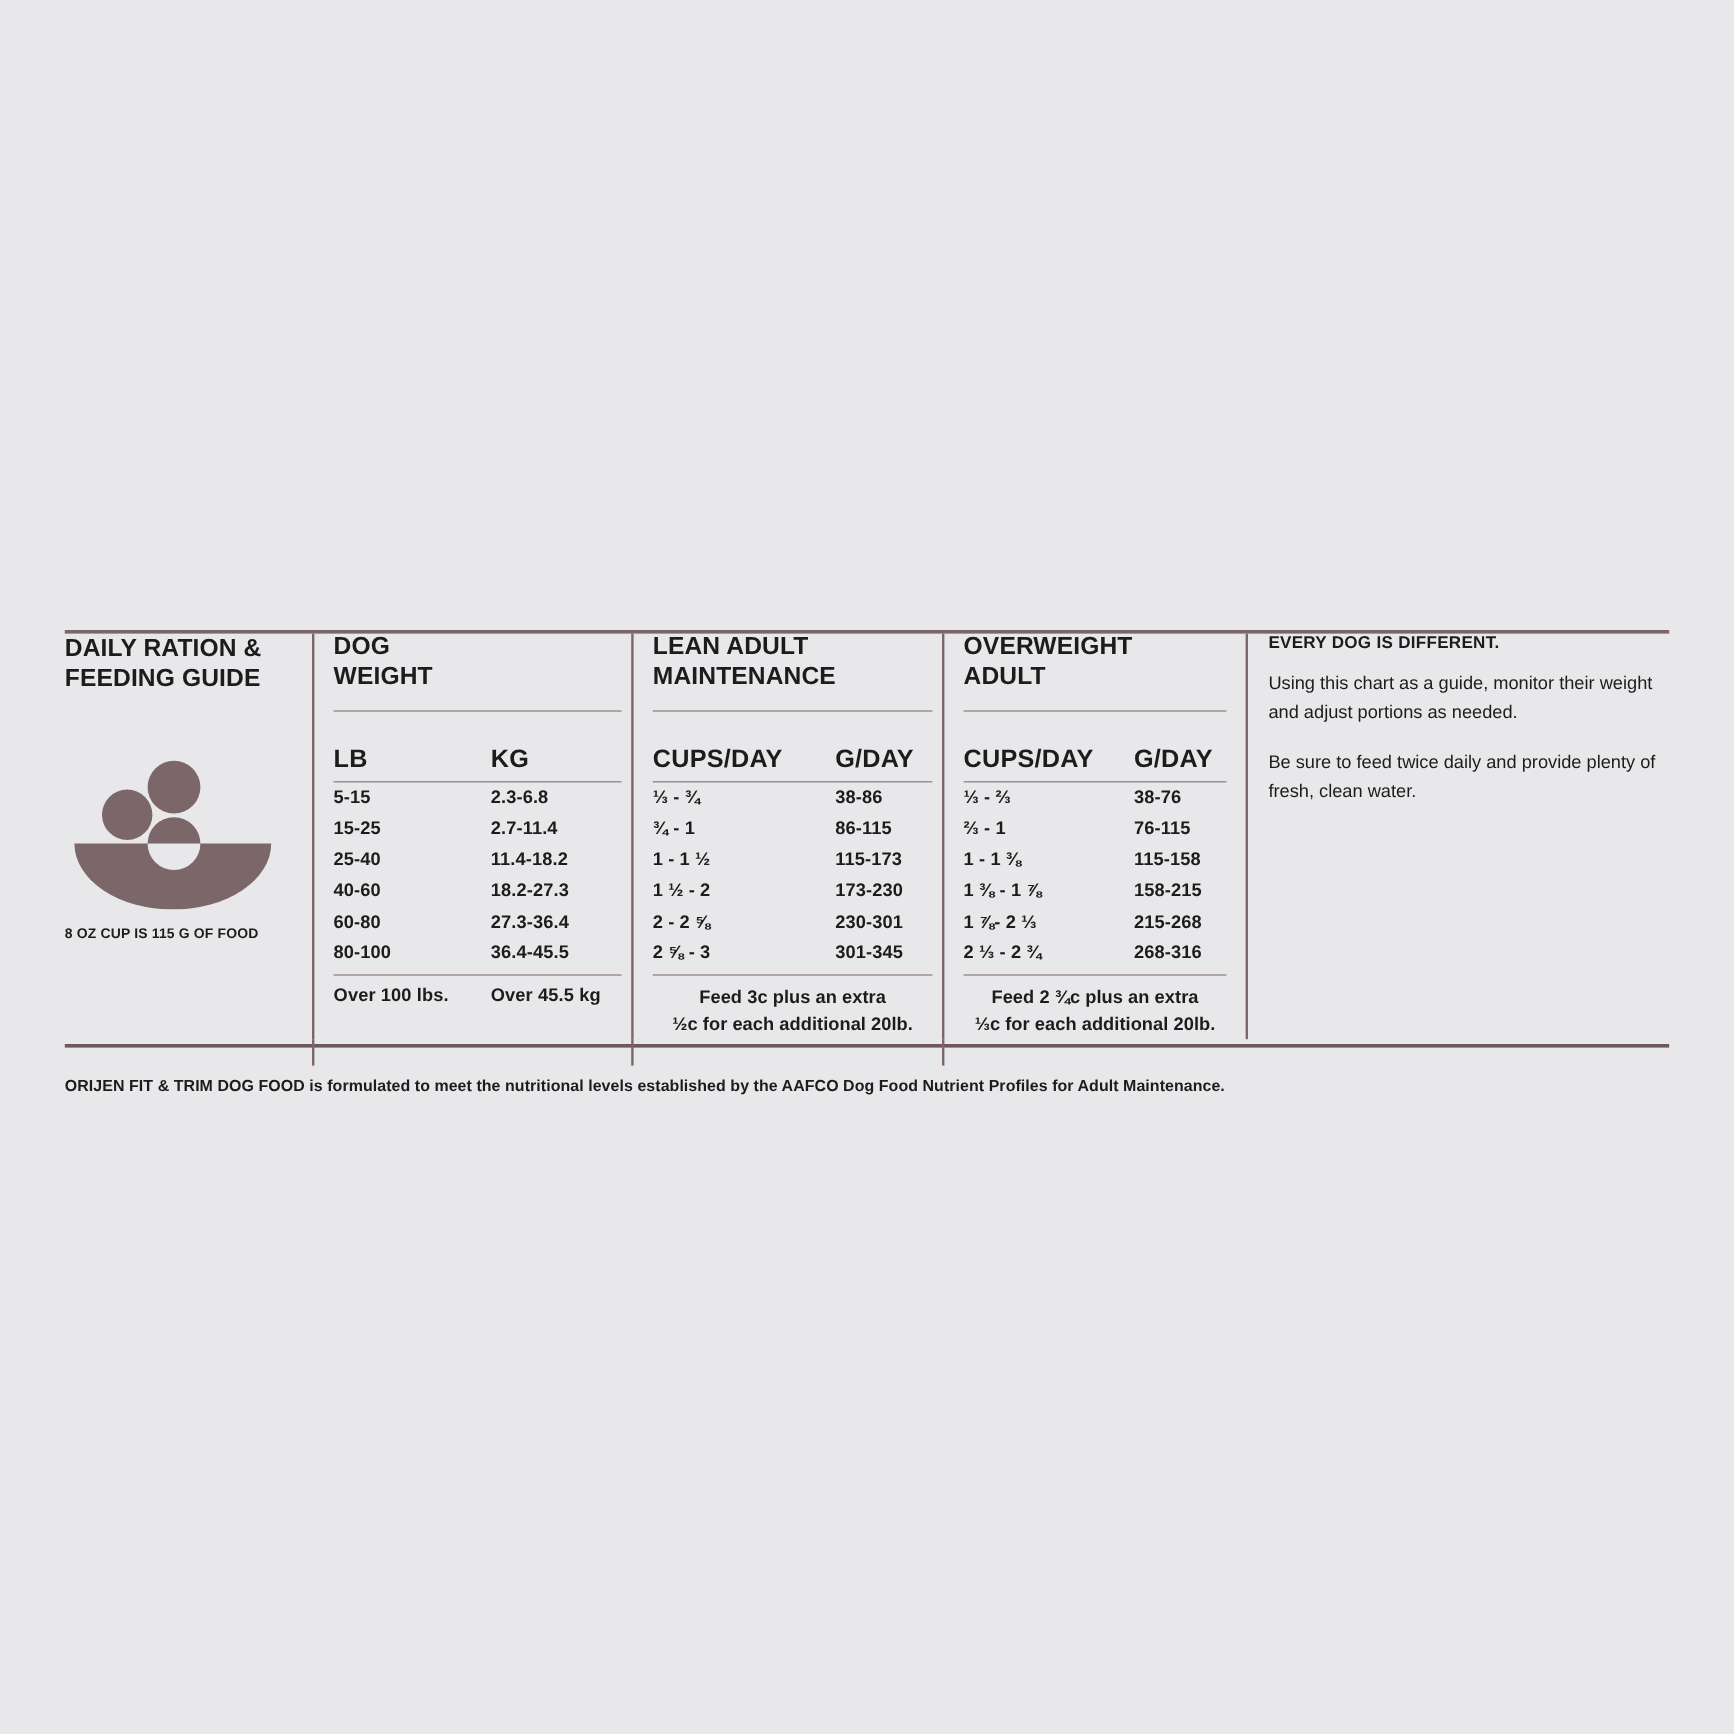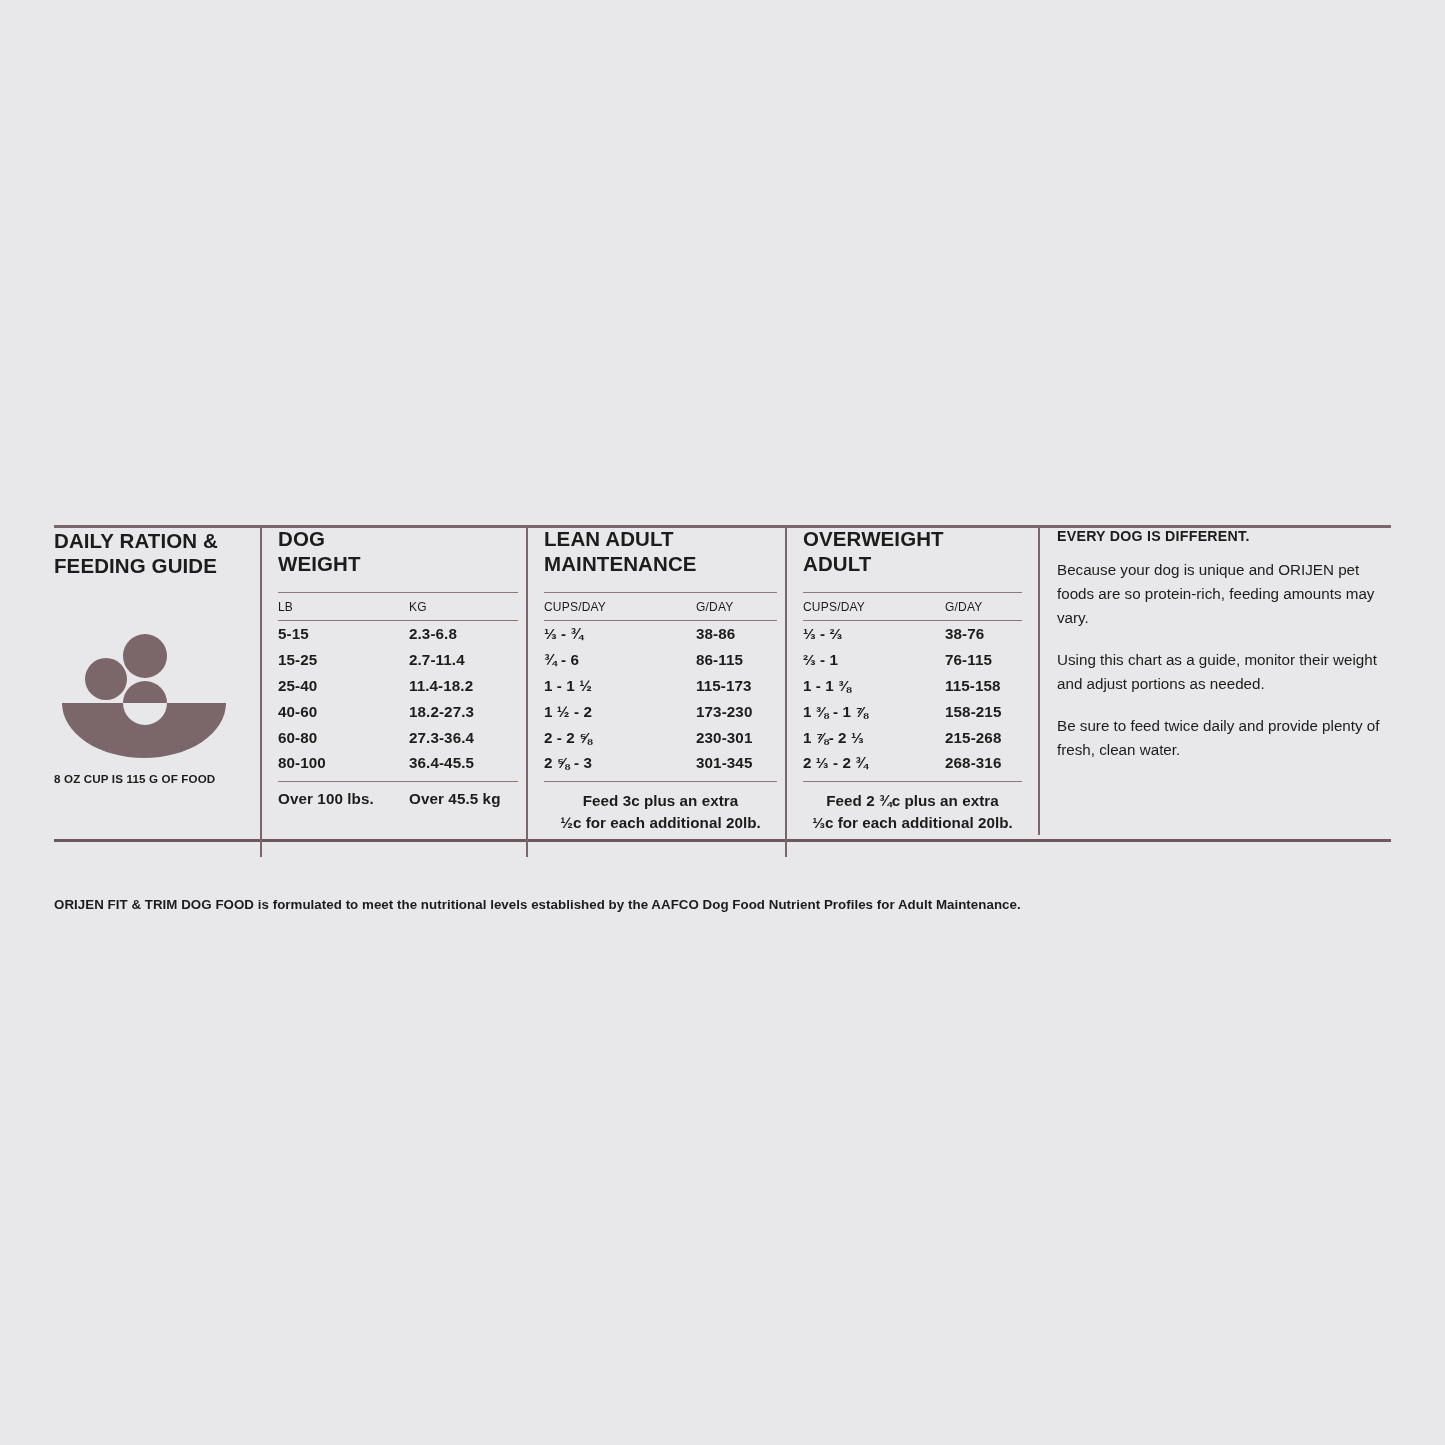--- a/index.html
+++ b/index.html
@@ -99,23 +99,24 @@
   }
 
   .subhead-row {
     display: flex;
     border-top: 1.5px solid #8d787b;
     border-bottom: 1.5px solid #8d787b;
     padding: 7px 0 6px 0;
     margin-top: 8px;
   }
   .subhead-row .cell {
-    font-size: 12px;
-    font-weight: 400;
+    font-size: 21px;
+    font-weight: 700;
     letter-spacing: 0.2px;
+    margin-top: 21px;
   }
 
   .data-rows .drow {
     display: flex;
     padding: 4.4px 0;
   }
   .data-rows .drow .cell {
     font-size: 15.2px;
     font-weight: 700;
     letter-spacing: 0.1px;
@@ -284,21 +285,21 @@
           <div class="cell a">CUPS/DAY</div>
           <div class="cell b">G/DAY</div>
         </div>
 
         <div class="data-rows">
           <div class="drow">
             <div class="cell a">⅓ - ¾</div>
             <div class="cell b">38-86</div>
           </div>
           <div class="drow">
-            <div class="cell a">¾ - 6</div>
+            <div class="cell a">¾ - 1</div>
             <div class="cell b">86-115</div>
           </div>
           <div class="drow">
             <div class="cell a">1 - 1 ½</div>
             <div class="cell b">115-173</div>
           </div>
           <div class="drow">
             <div class="cell a">1 ½ - 2</div>
             <div class="cell b">173-230</div>
           </div>
@@ -358,21 +359,20 @@
         <div class="footrow center">
           <div class="fnote" style="white-space:pre-line">Feed 2 ¾c plus an extra
 ⅓c for each additional 20lb.</div>
         </div>
       </div>
 
     </div>
 
     <div class="copy-col">
       <div class="copy-head">EVERY DOG IS DIFFERENT.</div>
-      <div class="copy-p">Because your dog is unique and ORIJEN pet foods are so protein-rich, feeding amounts may vary.</div>
       <div class="copy-p">Using this chart as a guide, monitor their weight and adjust portions as needed.</div>
       <div class="copy-p">Be sure to feed twice daily and provide plenty of fresh, clean water.</div>
     </div>
 
   </div>
 
   <div class="rule-bottom"></div>
 </div>
 
 <div id="footer-note">ORIJEN FIT &amp; TRIM DOG FOOD is formulated to meet the nutritional levels established by the AAFCO Dog Food Nutrient Profiles for Adult Maintenance.</div>

